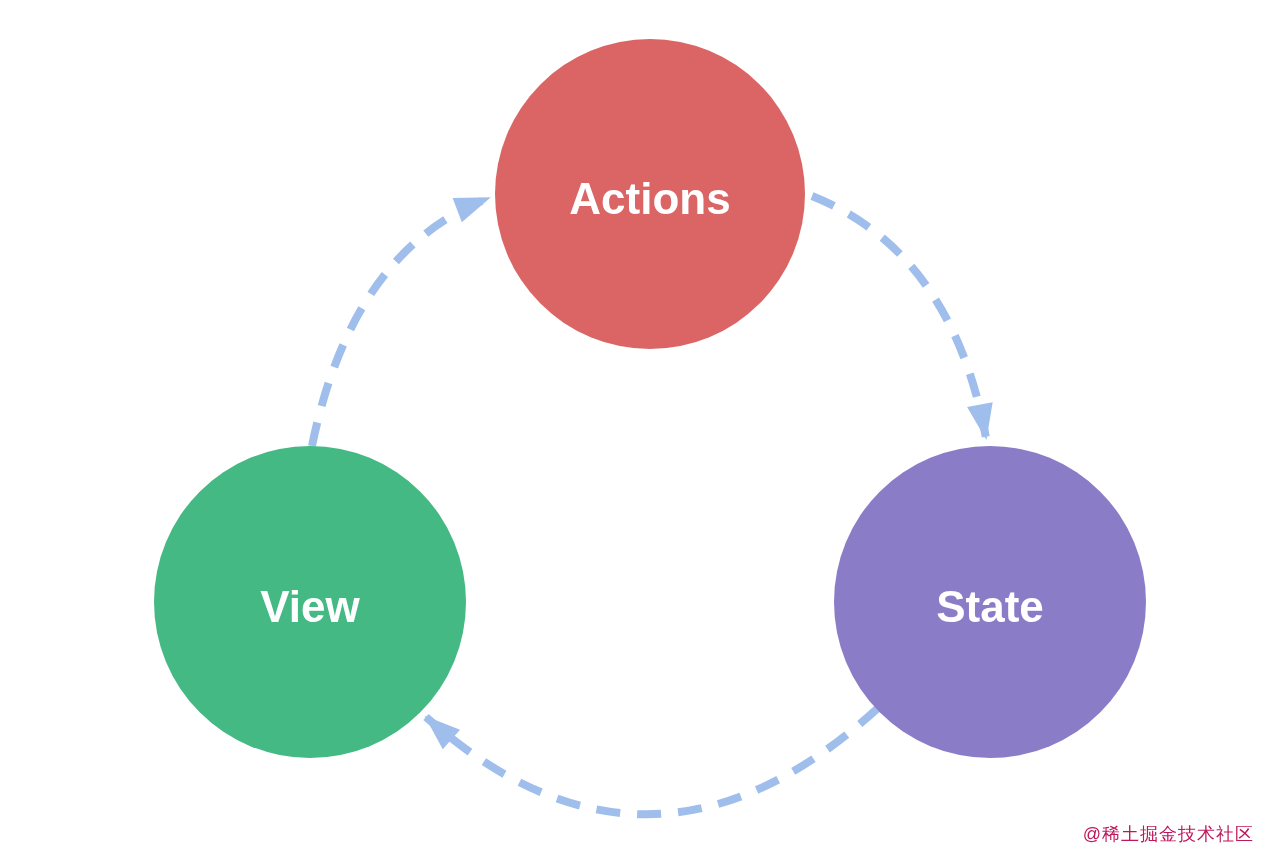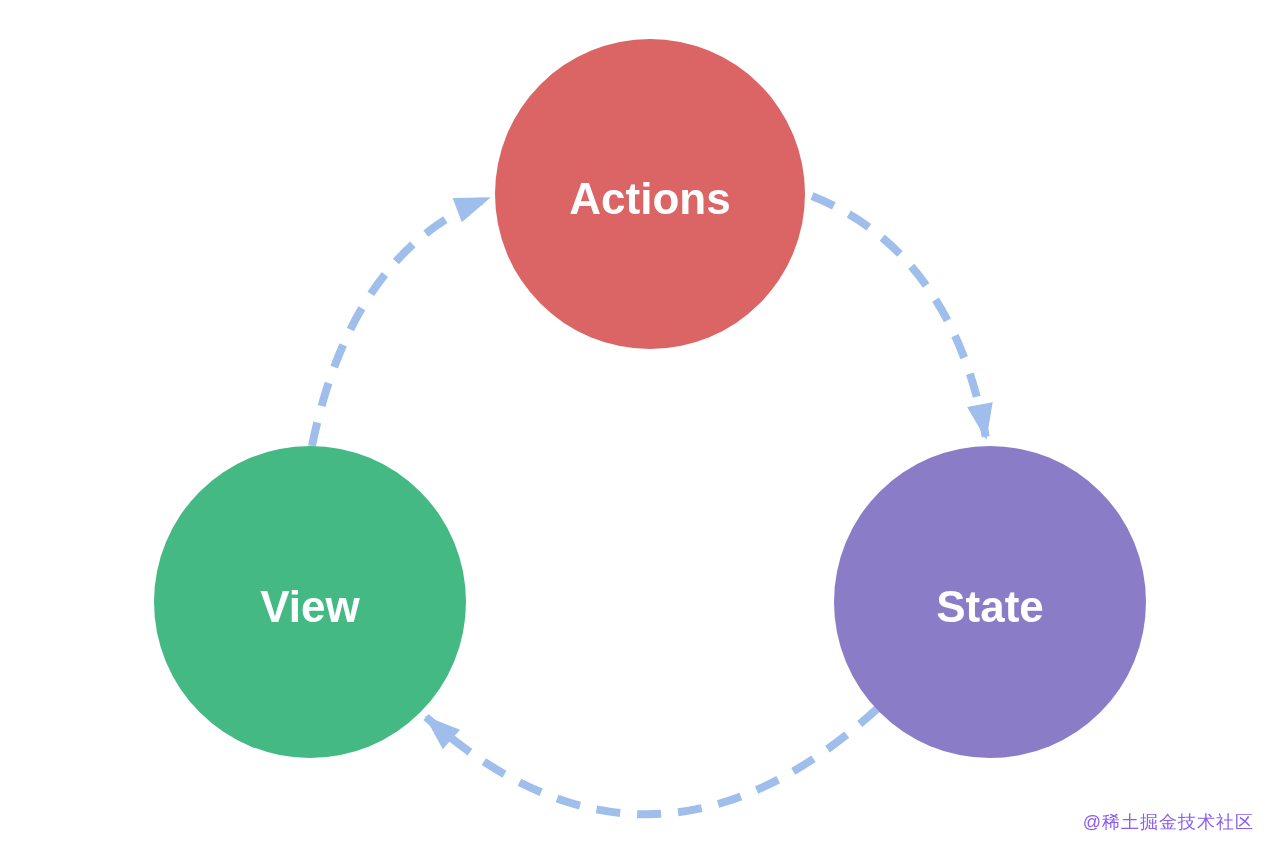--- a/index.html
+++ b/index.html
@@ -30,24 +30,24 @@
     fill: #ffffff;
     font-family: "Liberation Sans", sans-serif;
     font-size: 44px;
     font-weight: 700;
     text-anchor: middle;
     dominant-baseline: central;
   }
   .watermark {
     position: absolute;
     right: 26px;
-    bottom: 32px;
+    bottom: 20px;
     font-size: 18px;
     letter-spacing: 1px;
-    color: #8b5cf6;
+    color: #be185d;
     user-select: none;
   }
 </style>
 </head>
 <body>
 
 <div class="canvas">
   <svg class="diagram-svg" width="1280" height="866" viewBox="0 0 1280 866" aria-hidden="true">
     <defs>
       <marker id="arrowhead" markerUnits="userSpaceOnUse" viewBox="0 0 40 32" markerWidth="40" markerHeight="32" refX="36" refY="16" orient="auto">

